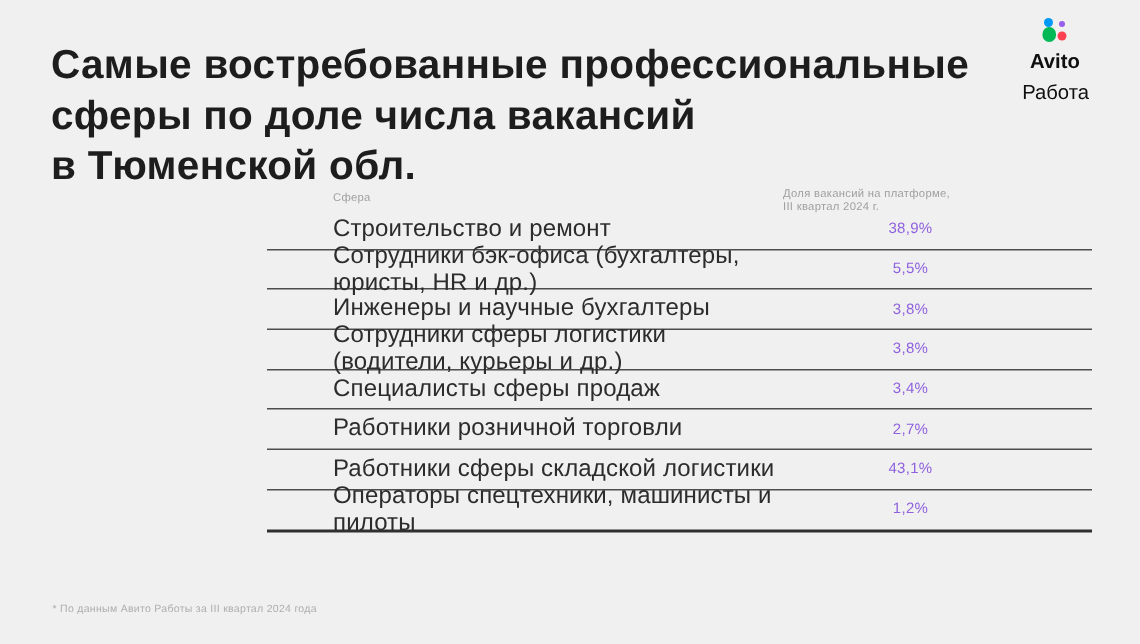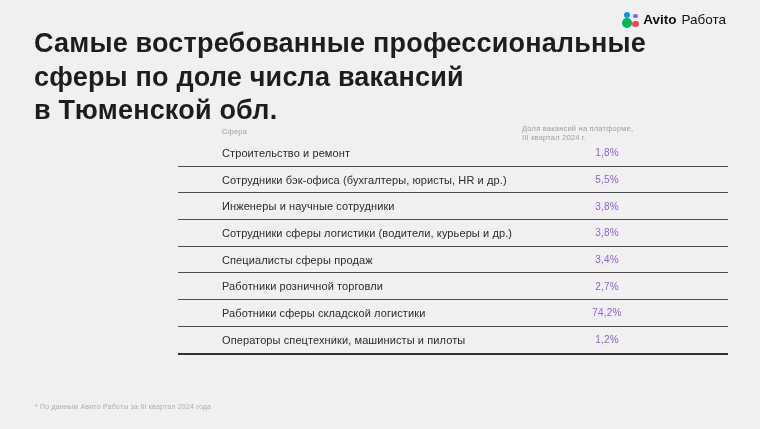--- a/index.html
+++ b/index.html
@@ -9,21 +9,21 @@
     font-family:"Liberation Sans",sans-serif;
     position:relative;overflow:hidden;
     -webkit-font-smoothing:antialiased;
   }
   .slide{position:absolute;inset:0;}
 
   
   .logo{
     position:absolute;top:11px;right:34px;
     display:flex;align-items:center;gap:4px;
-    font-size:13.5px;color:#0f0f0f;line-height:17px;
+    font-size:13.5px;color:#0f0f0f;line-height:17px;flex-direction:column;
   }
   .logo-mark{position:relative;width:17px;height:17px;display:inline-block;}
   .dot{position:absolute;border-radius:50%;}
   .d-blue  {width:6px;  height:6px;  left:1.5px; top:0.5px; background:#0099f7;}
   .d-purple{width:4.5px;height:4.5px;left:11px;  top:2.5px; background:#965eeb;}
   .d-green {width:9.5px;height:9.5px;left:0;     top:7px;   background:#00b956;}
   .d-red   {width:6.5px;height:6.5px;left:10px;  top:9.5px; background:#ff4053;}
   .logo-avito{font-weight:700;}
   .logo-rabota{font-weight:400;margin-left:1px;}
 
@@ -48,21 +48,21 @@
     color:#9f9f9f;letter-spacing:0.2px;
   }
   .th-right span{display:block;}
   .row{
     display:flex;align-items:center;height:25.7px;
     border-bottom:1px solid #4d4d4d;
   }
   .row:last-child{border-bottom:2px solid #303030;}
   .cell-name{
     flex:1;padding-left:44px;
-    font-size:11px;color:#2c2c2c;letter-spacing:0.1px;
+    font-size:16px;color:#2c2c2c;letter-spacing:0.1px;
   }
   .cell-value{
     width:170px;margin-right:36px;text-align:center;
     font-size:10px;font-weight:500;color:#8f61dd;letter-spacing:0.2px;
   }
 
   
   .footnote{
     position:absolute;left:35px;top:403px;
     font-size:7px;color:#aeaeae;letter-spacing:0.2px;
@@ -94,45 +94,45 @@
     <div class="thead">
       <div class="th-left">Сфера</div>
       <div class="th-right">
         <span>Доля вакансий на платформе,</span>
         <span>III квартал 2024 г.</span>
       </div>
     </div>
 
     <div class="row">
       <div class="cell-name">Строительство и ремонт</div>
-      <div class="cell-value">1,8%</div>
+      <div class="cell-value">38,9%</div>
     </div>
     <div class="row">
       <div class="cell-name">Сотрудники бэк-офиса (бухгалтеры, юристы, HR и др.)</div>
       <div class="cell-value">5,5%</div>
     </div>
     <div class="row">
-      <div class="cell-name">Инженеры и научные сотрудники</div>
+      <div class="cell-name">Инженеры и научные бухгалтеры</div>
       <div class="cell-value">3,8%</div>
     </div>
     <div class="row">
       <div class="cell-name">Сотрудники сферы логистики (водители, курьеры и др.)</div>
       <div class="cell-value">3,8%</div>
     </div>
     <div class="row">
       <div class="cell-name">Специалисты сферы продаж</div>
       <div class="cell-value">3,4%</div>
     </div>
     <div class="row">
       <div class="cell-name">Работники розничной торговли</div>
       <div class="cell-value">2,7%</div>
     </div>
     <div class="row">
       <div class="cell-name">Работники сферы складской логистики</div>
-      <div class="cell-value">74,2%</div>
+      <div class="cell-value">43,1%</div>
     </div>
     <div class="row">
       <div class="cell-name">Операторы спецтехники, машинисты и пилоты</div>
       <div class="cell-value">1,2%</div>
     </div>
   </div>
 
   <div class="footnote">* По данным Авито Работы за III квартал 2024 года</div>
 
 </div>

